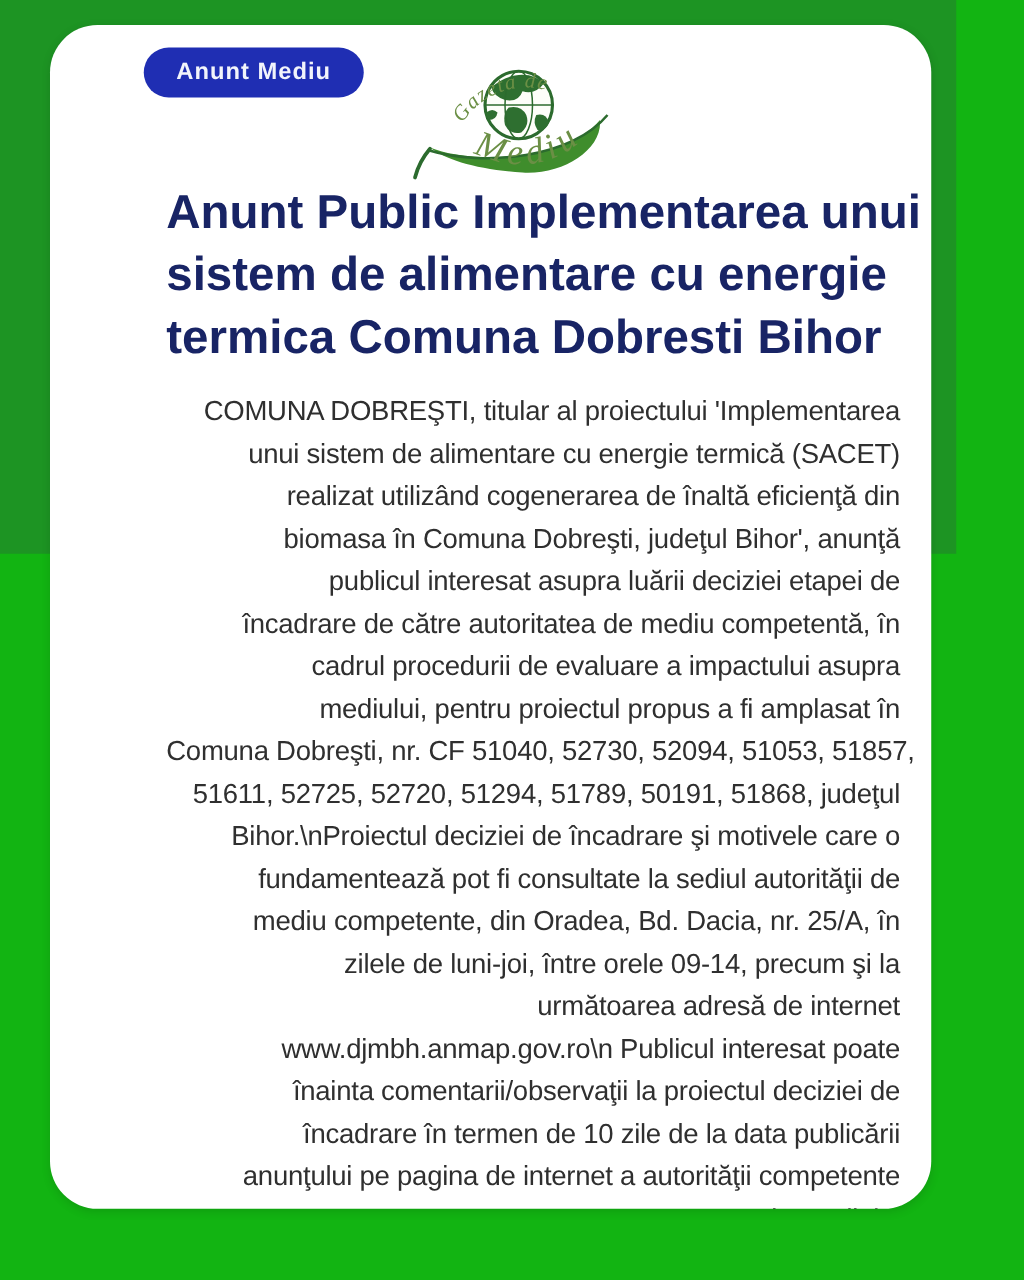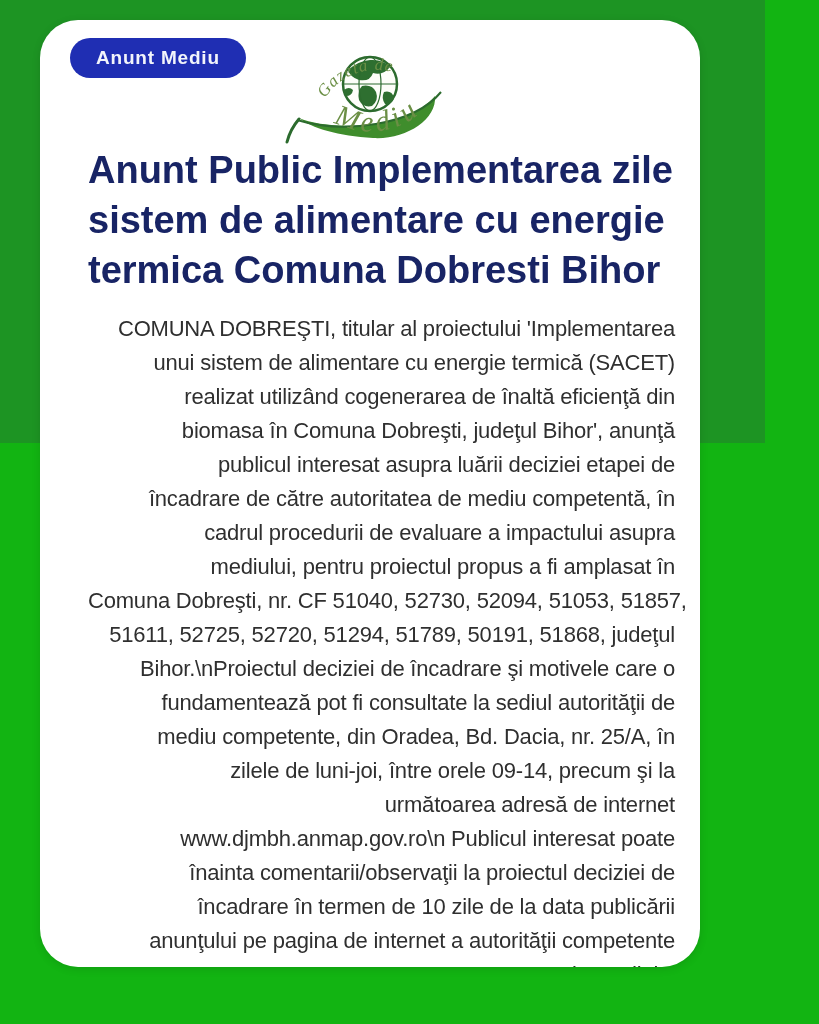--- a/index.html
+++ b/index.html
@@ -14,20 +14,21 @@
     width:765px; height:443px;
     background: var(--background_dark_green, #1d9423);
   }
   .card {
     position:absolute; left:40px; top:20px;
     width:660px; height:947px;
     background:#ffffff;
     border-radius:38px;
     overflow:hidden;
     box-shadow: 0 2px 8px rgba(0,0,0,0.12);
+    padding-left: 45px;
   }
   .card-header { position:relative; height:115px; }
   .pill {
     position:absolute; left:30px; top:18px;
     background: var(--badge_blue, #1f2eb3);
     color: var(--badge_text, #f2f4fb);
     font-size:19px; font-weight:700; letter-spacing:0.8px;
     padding:9px 26px; border-radius:23px;
     cursor:pointer; user-select:none;
   }
@@ -91,21 +92,21 @@
         <text class="logo-arc-text" font-size="17" letter-spacing="1">
           <textPath href="#arcTop" startOffset="4">Gazeta de</textPath>
         </text>
         <text class="logo-arc-text" font-size="29" letter-spacing="4">
           <textPath href="#arcBot" startOffset="16">Mediu</textPath>
         </text>
       </svg>
     </div>
   </div>
 
-  <h1 class="title">Anunt Public Implementarea zile
+  <h1 class="title">Anunt Public Implementarea unui
 sistem de alimentare cu energie
 termica Comuna Dobresti Bihor</h1>
 
   <div class="body-text">COMUNA DOBREŞTI, titular al proiectului 'Implementarea
 unui sistem de alimentare cu energie termică (SACET)
 realizat utilizând cogenerarea de înaltă eficienţă din
 biomasa în Comuna Dobreşti, judeţul Bihor', anunţă
 publicul interesat asupra luării deciziei etapei de
 încadrare de către autoritatea de mediu competentă, în
 cadrul procedurii de evaluare a impactului asupra

